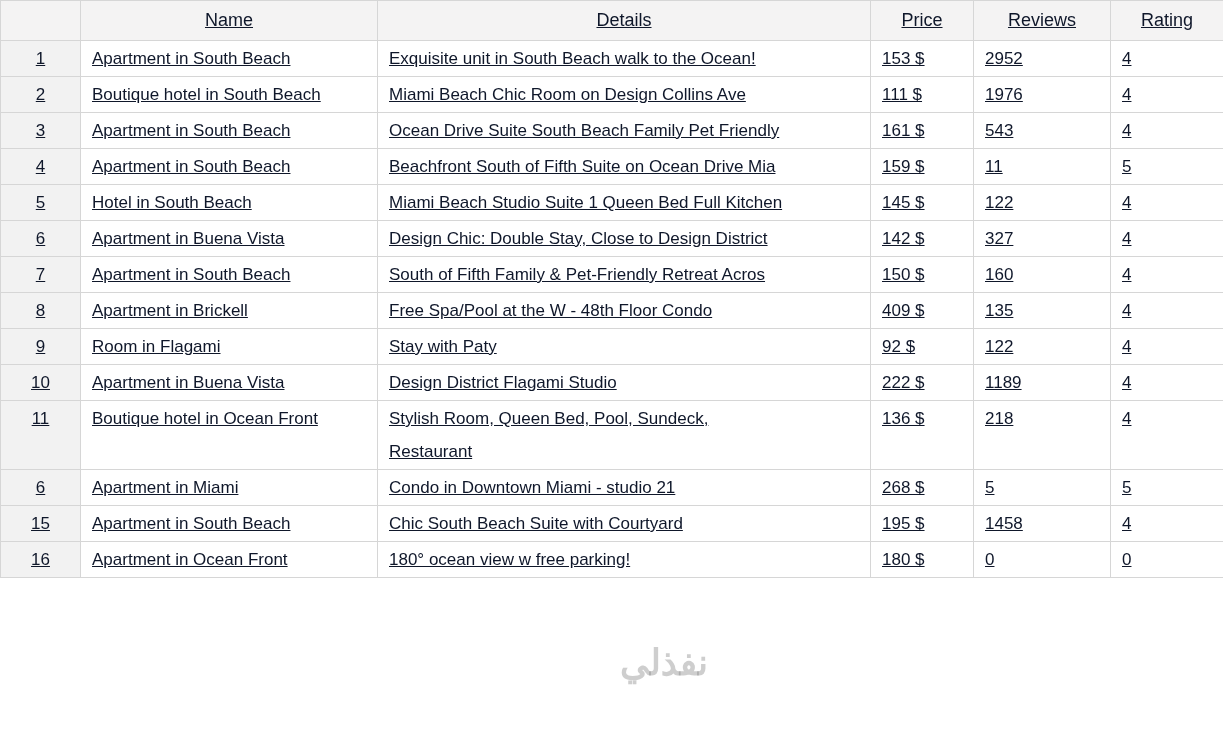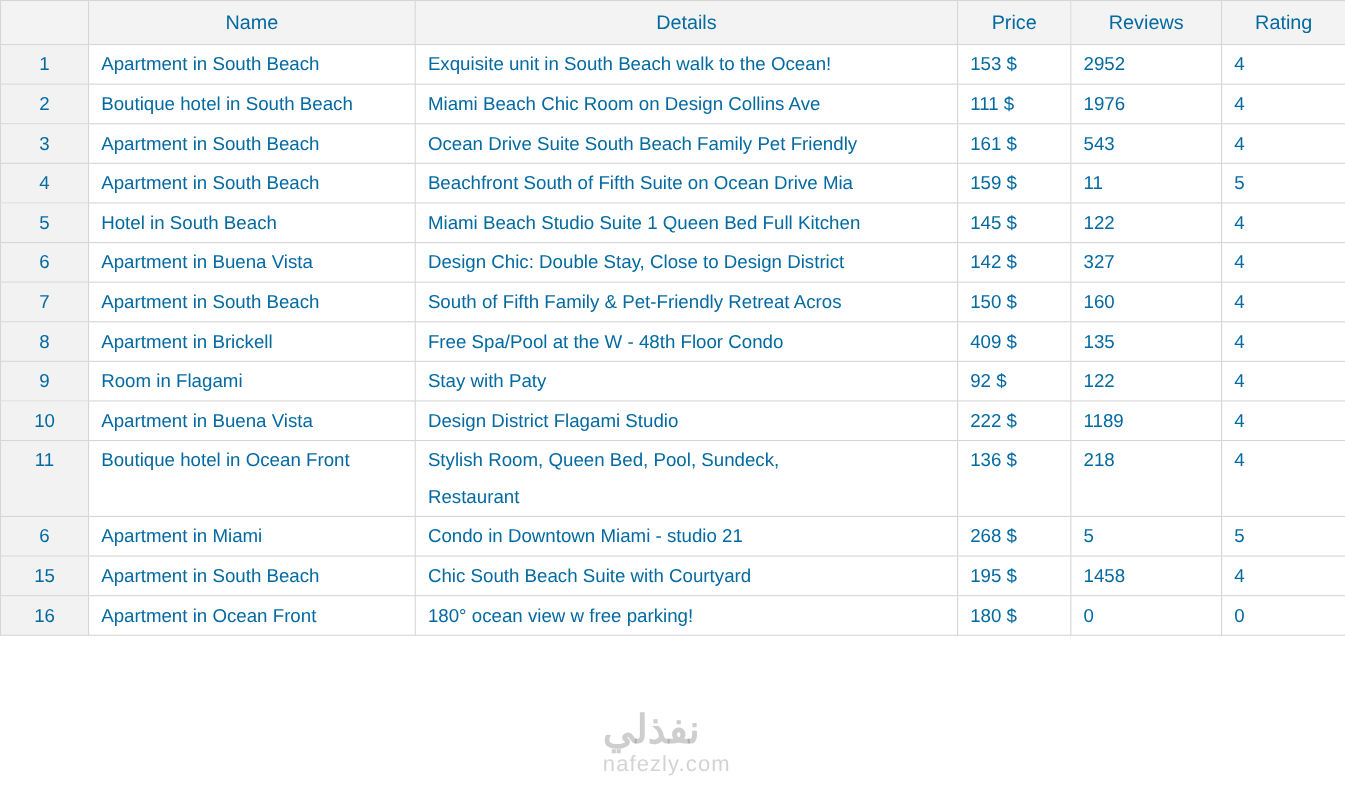--- a/index.html
+++ b/index.html
@@ -13,21 +13,22 @@
     position: relative;
     background: #ffffff;
     font-family: "Liberation Sans", sans-serif;
     color: #3b3b3b;
   }
   table.listings {
     border-collapse: collapse;
     table-layout: fixed;
     width: 1223px;
     font-size: 17px;
-    color: #0369a1;
+    color: #0f172a;
+    text-decoration: underline;
   }
   col.c-index   { width: 80px; }
   col.c-name    { width: 297px; }
   col.c-details { width: 493px; }
   col.c-price   { width: 103px; }
   col.c-reviews { width: 137px; }
   col.c-rating  { width: 113px; }
 
   th, td {
     border: 1px solid #d6d6d6;
@@ -57,21 +58,21 @@
     padding: 1px 6px;
   }
   td.col-details {
     white-space: pre-line;
   }
   .watermark {
     position: absolute;
     left: 548px;
     top: 642px;
     width: 160px;
-    text-align: left;
+    text-align: right;
     pointer-events: none;
     z-index: 5;
   }
   .watermark-logo {
     font-size: 36px;
     font-weight: 700;
     line-height: 1.15;
     color: rgba(125, 125, 125, 0.38);
   }
   .watermark-site {
@@ -215,14 +216,13 @@
     <td class="col-details">180° ocean view w free parking!</td>
     <td class="col-price">180 $</td>
     <td class="col-reviews">0</td>
     <td class="col-rating">0</td>
   </tr>
     </tbody>
 </table>
 
 <div class="watermark">
   <div class="watermark-logo">نفذلي</div>
-  <div class="watermark-site">nafezly.com</div>
 </div>
 
 </body></html>

